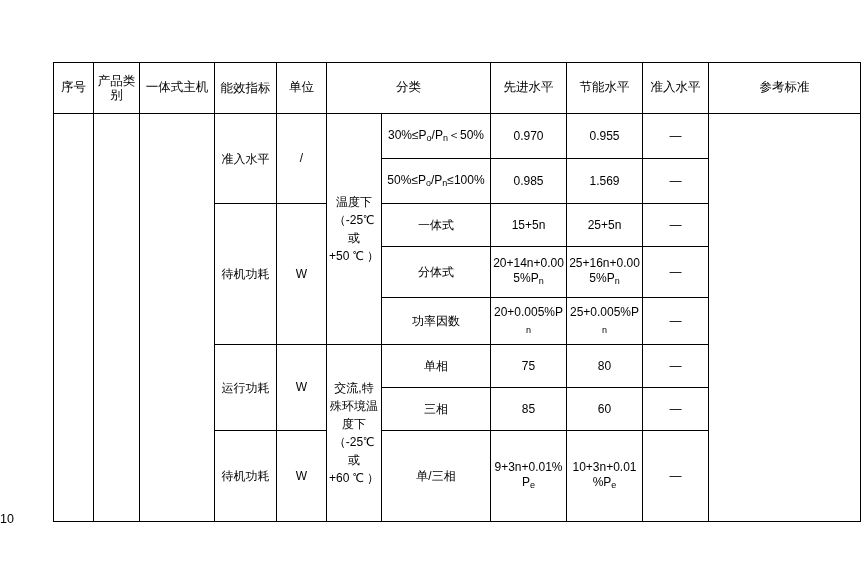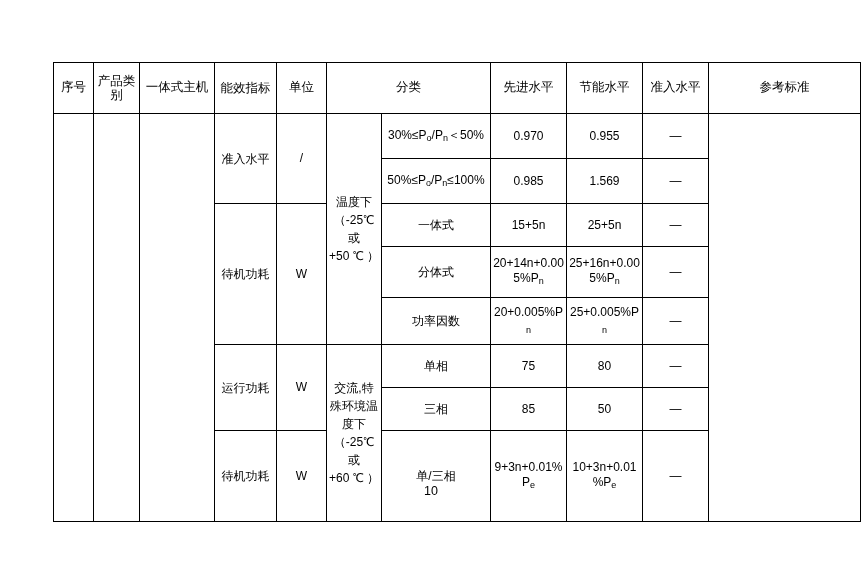--- a/index.html
+++ b/index.html
@@ -60,23 +60,23 @@
   }
   .vert-label {
     line-height: 1.5;
   }
   .slash {
     font-size: 12px;
   }
   .pagenum {
     position: absolute;
     left: 0;
-    top: 484px;
+    top: 512px;
     width: 862px;
-    text-align: center;
+    text-align: left;
     font-size: 12.5px;
   }
   sub {
     font-size: 9px;
     vertical-align: -0.25em;
   }
 </style>
 </head>
 <body>
 
@@ -163,21 +163,21 @@
           <td rowspan="3" class="just-cell">交流,特殊环境温度下（-25℃或+60℃）</td>
           <td style="height:36px">单相</td>
           <td>75</td>
           <td>80</td>
           <td>—</td>
         </tr>
 
         <tr>
           <td style="height:36px">三相</td>
           <td>85</td>
-          <td>50</td>
+          <td>60</td>
           <td>—</td>
         </tr>
 
         <tr>
           <td class="vert-label">待机功耗</td>
           <td>W</td>
           <td style="height:84px">单/三相</td>
           <td>9+3n+0.01%P<sub>e</sub></td>
           <td>10+3n+0.01%P<sub>e</sub></td>
           <td>—</td>

